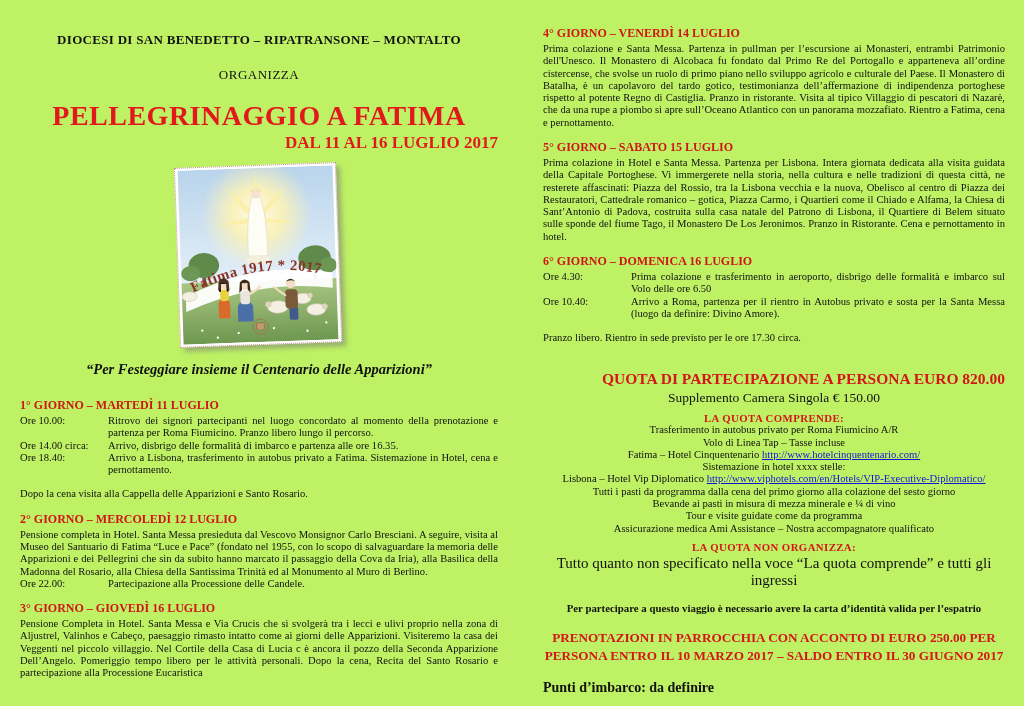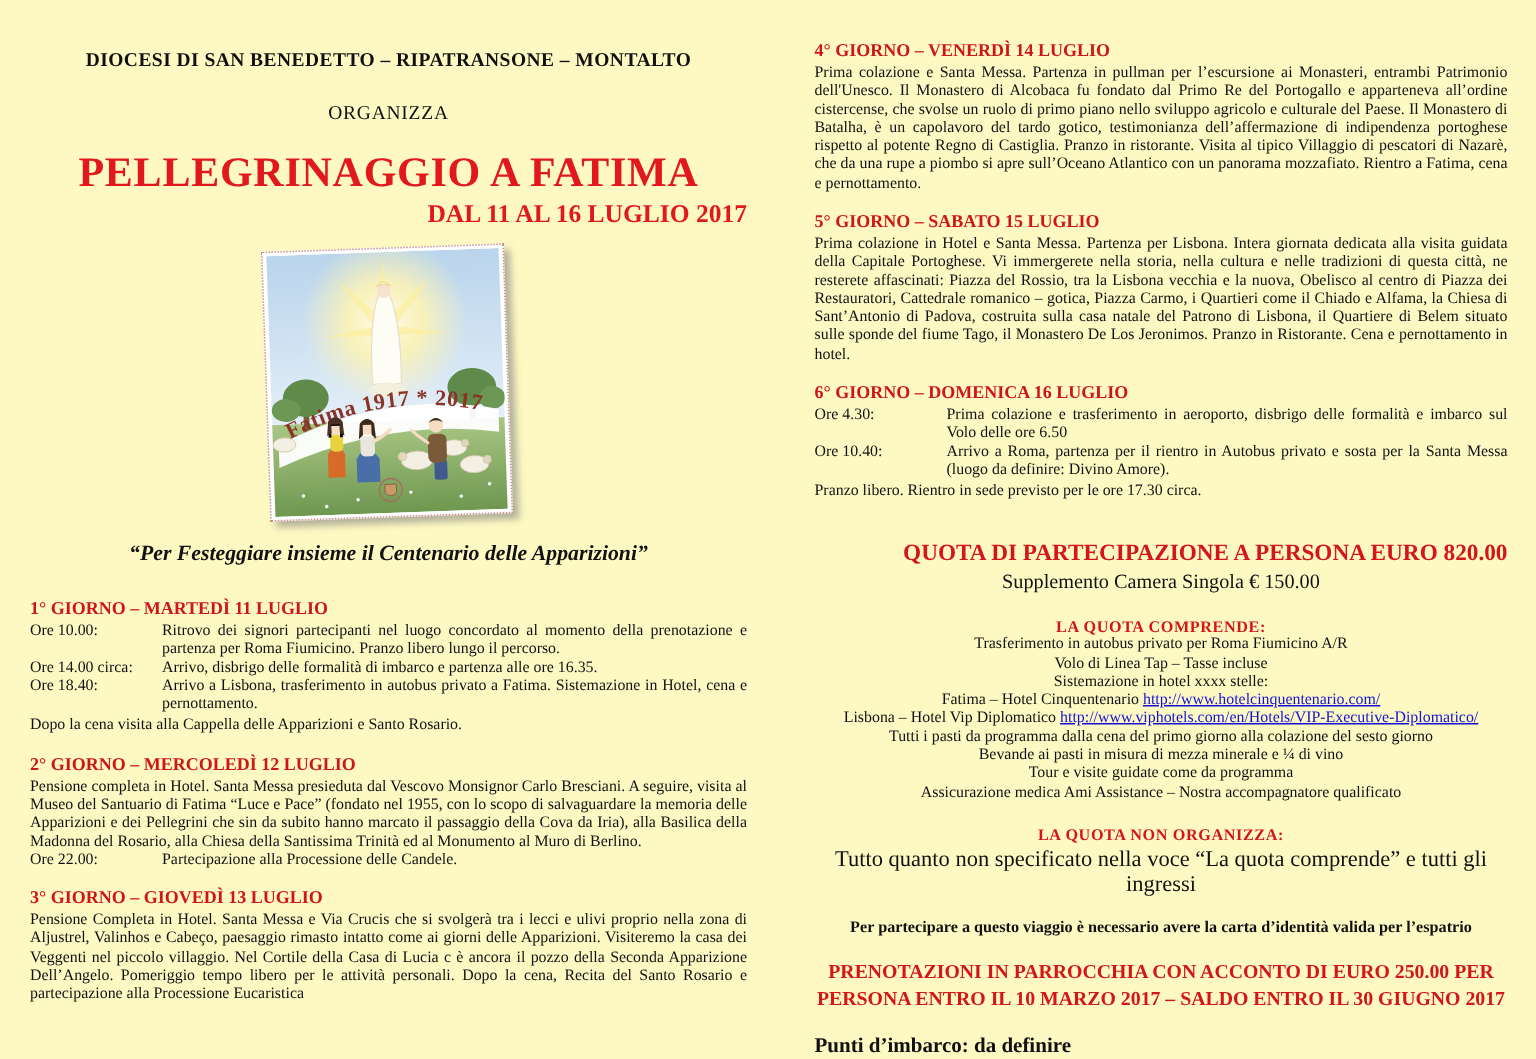--- a/index.html
+++ b/index.html
@@ -4,21 +4,21 @@
 <style>
   * { margin:0; padding:0; box-sizing:border-box; }
   html,body { background:#ffffff; }
   body {
     width:1024px; height:706px;
     font-family:"Liberation Serif", serif;
     color:#111111;
     position:relative;
     overflow:hidden;
   }
-  .page { position:absolute; inset:0; background:#fef9c3;text-decoration:underline; }
+  .page { position:absolute; inset:0; background:#bef264;text-decoration:underline; }
 
   .col-left  { position:absolute; left:20px;  top:0; width:478px; }
   .col-right { position:absolute; left:543px; top:0; width:462px; }
 
   
   .diocese   { margin-top:32px; text-align:center; font-weight:bold; font-size:13px; letter-spacing:.3px; }
   .organizza { margin-top:19px; text-align:center; font-size:13px; letter-spacing:.5px; }
   .main-title{ margin-top:17px; text-align:center; font-weight:bold; font-size:28px; color:#e2191c; letter-spacing:.5px; }
   .sub-title { margin-top:1px;  text-align:right; font-weight:bold; font-size:17px; color:#e2191c; }
 
@@ -35,28 +35,28 @@
   .quote { margin-top:12px; text-align:center; font-weight:bold; font-style:italic; font-size:14.5px; }
 
   
   .days-left  { margin-top:20px; }
   .day-section { margin-bottom:11px; }
   .day-heading { color:#cf1517; font-weight:bold; font-size:12px; margin-bottom:2px; }
   .day-paragraph { font-size:10.6px; line-height:1.16; text-align:justify; }
   .schedule-row { display:flex; font-size:10.6px; line-height:1.16; }
   .row-label { flex:0 0 88px; }
   .row-text  { flex:1; text-align:justify; }
-  .day-note  { font-size:10.6px; line-height:1.16; margin-top:2px; }
+  .day-note  { font-size:10.6px; line-height:1.16; margin-top:12px; }
 
   .col-right .days-right { margin-top:26px; }
 
   
   .quota-title { margin-top:26px; text-align:right; color:#d4161a; font-weight:bold; font-size:15.5px; }
   .quota-sub   { margin-top:2px; text-align:center; font-size:13.5px; }
-  .small-head  { margin-top:16px; text-align:center; color:#d4161a; font-weight:bold; font-size:10.8px; letter-spacing:.4px; }
+  .small-head  { margin-top:6px; text-align:center; color:#d4161a; font-weight:bold; font-size:10.8px; letter-spacing:.4px; }
   .center-list { text-align:center; font-size:10.6px; line-height:1.16; }
   .center-list .list-item { display:block; }
   .center-list a { color:#1313d6; text-decoration:underline; }
   .nc-text   { margin-top:2px; text-align:center; font-size:15px; }
   .bold-note { margin-top:13px; text-align:center; font-weight:bold; font-size:10.8px; }
   .prenota   { margin-top:15px; text-align:center; font-weight:bold; color:#d4161a; font-size:13.2px; line-height:1.35; }
   .punti     { margin-top:15px; text-align:left; font-weight:bold; font-size:14px; }
 </style>
 </head>
 <body>
@@ -198,21 +198,21 @@
         </div>
         <div class="day-section">
           <div class="day-heading">2° GIORNO – MERCOLEDÌ 12 LUGLIO</div>
           <div class="day-paragraph">Pensione completa in Hotel. Santa Messa presieduta dal Vescovo Monsignor Carlo Bresciani. A seguire, visita al Museo del Santuario di Fatima “Luce e Pace” (fondato nel 1955, con lo scopo di salvaguardare la memoria delle Apparizioni e dei Pellegrini che sin da subito hanno marcato il passaggio della Cova da Iria), alla Basilica della Madonna del Rosario, alla Chiesa della Santissima Trinità ed al Monumento al Muro di Berlino.</div>
           <div class="schedule-row">
             <span class="row-label">Ore 22.00:</span>
             <span class="row-text">Partecipazione alla Processione delle Candele.</span>
           </div>
         </div>
         <div class="day-section">
-          <div class="day-heading">3° GIORNO – GIOVEDÌ 13 LUGLIO</div>
+          <div class="day-heading">3° GIORNO – GIOVEDÌ 16 LUGLIO</div>
           <div class="day-paragraph">Pensione Completa in Hotel. Santa Messa e Via Crucis che si svolgerà tra i lecci e ulivi proprio nella zona di Aljustrel, Valinhos e Cabeço, paesaggio rimasto intatto come ai giorni delle Apparizioni. Visiteremo la casa dei Veggenti nel piccolo villaggio. Nel Cortile della Casa di Lucia c è ancora il pozzo della Seconda Apparizione Dell’Angelo. Pomeriggio tempo libero per le attività personali. Dopo la cena, Recita del Santo Rosario e partecipazione alla Processione Eucaristica</div>
         </div>
       </div>
   </div>
 
   <div class="col-right">
 
     <div class="days-right" id="right-days">
         <div class="day-section">
           <div class="day-heading">4° GIORNO – VENERDÌ 14 LUGLIO</div>
@@ -236,22 +236,22 @@
         </div>
       </div>
 
     <div class="quota-title">QUOTA DI PARTECIPAZIONE A PERSONA EURO 820.00</div>
     <div class="quota-sub">Supplemento Camera Singola € 150.00</div>
 
     <div class="small-head">LA QUOTA COMPRENDE:</div>
     <div class="center-list" id="comprende-list">
         <span class="list-item"><span>Trasferimento in autobus privato per Roma Fiumicino A/R</span></span>
         <span class="list-item"><span>Volo di Linea Tap – Tasse incluse</span></span>
+        <span class="list-item"><span>Fatima – Hotel Cinquentenario </span><a href="#">http://www.hotelcinquentenario.com/</a></span>
         <span class="list-item"><span>Sistemazione in hotel xxxx stelle:</span></span>
-        <span class="list-item"><span>Fatima – Hotel Cinquentenario </span><a href="#">http://www.hotelcinquentenario.com/</a></span>
         <span class="list-item"><span>Lisbona – Hotel Vip Diplomatico </span><a href="#">http://www.viphotels.com/en/Hotels/VIP-Executive-Diplomatico/</a></span>
         <span class="list-item"><span>Tutti i pasti da programma dalla cena del primo giorno alla colazione del sesto giorno</span></span>
         <span class="list-item"><span>Bevande ai pasti in misura di mezza minerale e ¼ di vino</span></span>
         <span class="list-item"><span>Tour e visite guidate come da programma</span></span>
         <span class="list-item"><span>Assicurazione medica Ami Assistance – Nostra accompagnatore qualificato</span></span>
       </div>
 
     <div class="small-head">LA QUOTA NON ORGANIZZA:</div>
     <div class="nc-text">Tutto quanto non specificato nella voce “La quota comprende” e tutti gli ingressi</div>
 

